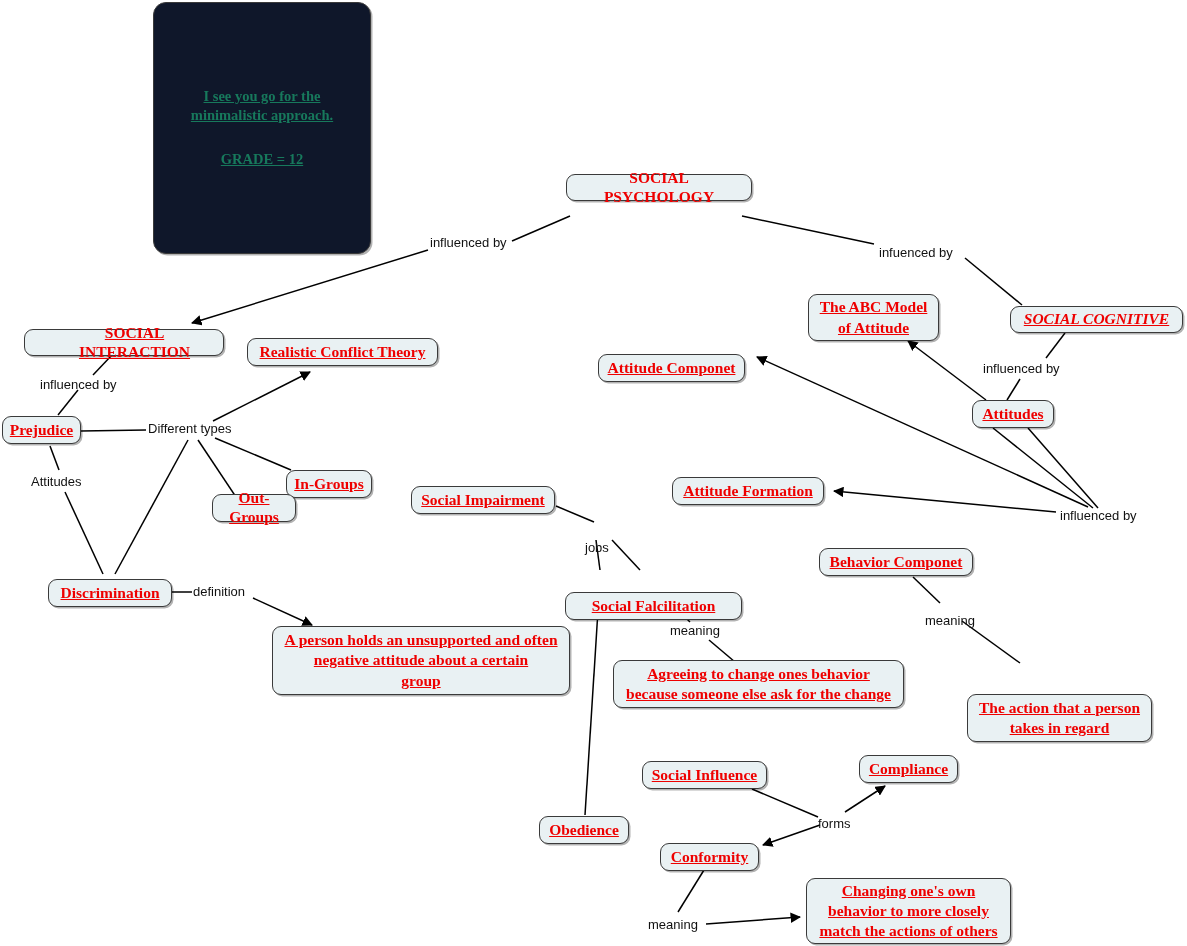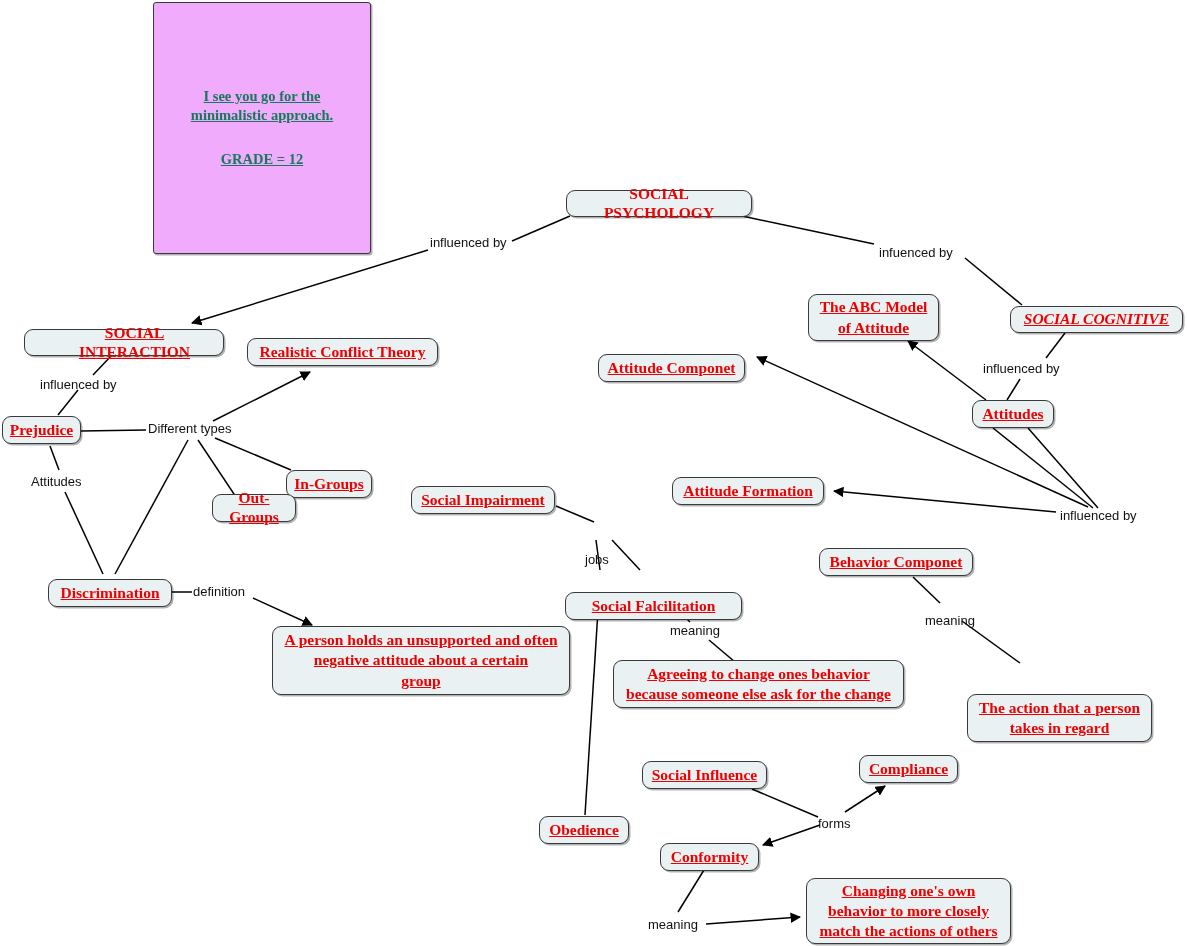--- a/index.html
+++ b/index.html
@@ -55,23 +55,23 @@
     font-family: "Liberation Sans", sans-serif;
     font-size: 13px;
     color: #111111;
     background: transparent;
     white-space: nowrap;
     z-index: 4;
   }
   .comment-box {
     position: absolute;
     box-sizing: border-box;
-    background: #f0abfc;
+    background: #0f172a;
     border: 1.6px solid #3a3a3a;
-    border-radius: 3px;
+    border-radius: 13px;
     box-shadow: 1.5px 1.5px 0 rgba(0,0,0,0.30);
     color: #17795c;
     font-family: "Liberation Serif", serif;
     font-weight: bold;
     font-size: 14.5px;
     line-height: 1.30;
     text-align: center;
     display: flex;
     flex-direction: column;
     align-items: center;
@@ -172,21 +172,21 @@
   </svg>
 
   <div class="comment-box" style="left:153px; top:2px; width:218px; height:252px;">
     <div class="comment-line">I see you go for the
  minimalistic approach.</div>
     <div class="comment-gap"></div>
     <div class="comment-gap"></div>
     <div class="comment-line">GRADE = 12</div>
   </div>
 
-  <div class="node" style="left:566px; top:190px; width:186px; height:27px; text-decoration:none;">SOCIAL PSYCHOLOGY</div>
+  <div class="node" style="left:566px; top:174px; width:186px; height:27px; text-decoration:none;">SOCIAL PSYCHOLOGY</div>
 
   <div class="node" style="left:24px; top:329px; width:200px; height:27px;padding-left:28px;">SOCIAL INTERACTION</div>
 
   <div class="node" style="left:1010px; top:306px; width:173px; height:27px;font-style:italic;">SOCIAL COGNITIVE</div>
 
   <div class="node multiline" style="left:808px; top:294px; width:131px; height:47px;">The ABC Model
 of Attitude</div>
 
   <div class="node" style="left:598px; top:354px; width:147px; height:28px;">Attitude Componet</div>
 
@@ -241,21 +241,21 @@
   <div class="link-label" style="left:148px; top:421px;">Different types</div>
 
   <div class="link-label" style="left:31px; top:474px;">Attitudes</div>
 
   <div class="link-label" style="left:193px; top:584px;">definition</div>
 
   <div class="link-label" style="left:983px; top:361px;">influenced by</div>
 
   <div class="link-label" style="left:1060px; top:508px;">influenced by</div>
 
-  <div class="link-label" style="left:585px; top:552px;">jobs</div>
+  <div class="link-label" style="left:585px; top:540px;">jobs</div>
 
   <div class="link-label" style="left:670px; top:623px;">meaning</div>
 
   <div class="link-label" style="left:925px; top:613px;">meaning</div>
 
   <div class="link-label" style="left:818px; top:816px;">forms</div>
 
   <div class="link-label" style="left:648px; top:917px;">meaning</div>
 
 </div>

